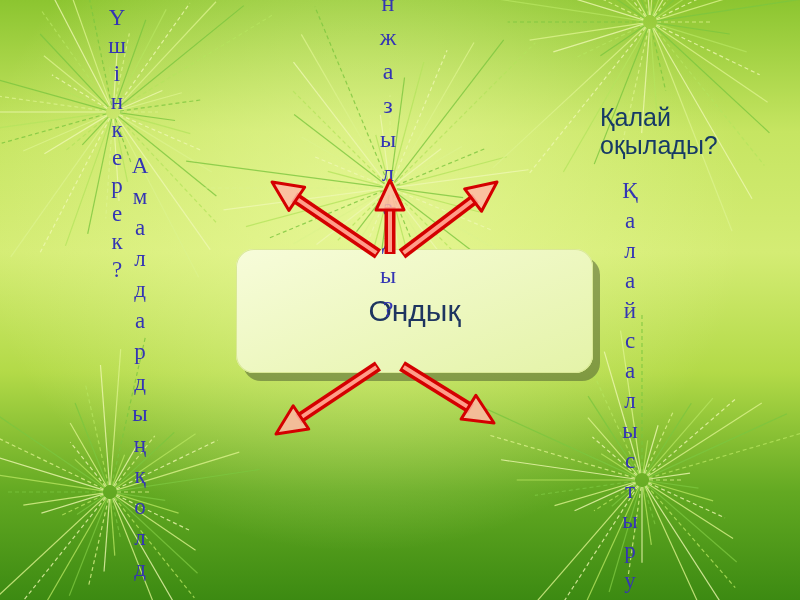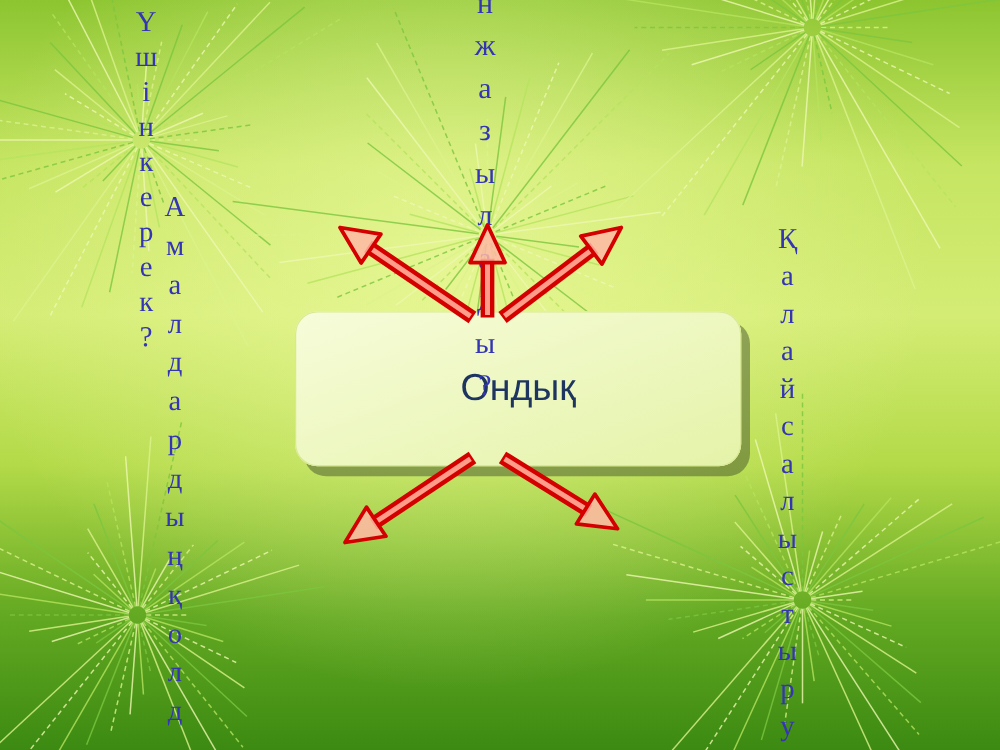--- a/index.html
+++ b/index.html
@@ -322,20 +322,24 @@
       <span class="vletter">а</span>
       <span class="vletter">л</span>
       <span class="vletter">ы</span>
       <span class="vletter">с</span>
       <span class="vletter">т</span>
       <span class="vletter">ы</span>
       <span class="vletter">р</span>
       <span class="vletter">у</span>
     </div>
 
+  <div id="top-right-label">
+    <div>Қалай</div>
+    <div>оқылады?</div>
+  </div>
 
   <svg id="arrows" class="layer" width="800" height="600">
       <line x1="390" y1="254" x2="390" y2="207" stroke="#d40000" stroke-width="11"></line>
       <line x1="390" y1="252" x2="390" y2="210" stroke="#ff9d8a" stroke-width="4"></line>
       <polygon points="390,180 404,210 376,210" fill="#ffb8a4" fill-opacity="0.85" stroke="#d40000" stroke-width="3" stroke-linejoin="round"></polygon>
       <line x1="378" y1="254" x2="294.33485066442563" y2="197.1708419607419" stroke="#d40000" stroke-width="11"></line>
       <line x1="376.34556661744995" y1="252.87623392883393" x2="296.8165007382507" y2="198.85649106749102" stroke="#ff9d8a" stroke-width="4"></line>
       <polygon points="272,182 304.68286323641314,187.2754573896407 288.9501382400882,210.43752474534134" fill="#ffb8a4" fill-opacity="0.85" stroke="#d40000" stroke-width="3" stroke-linejoin="round"></polygon>
       <line x1="402" y1="254" x2="475.48181622228066" y2="198.30851823153463" stroke="#d40000" stroke-width="11"></line>
       <line x1="403.59393953909034" y1="252.79196161247893" x2="473.0909069136452" y2="200.12057581281627" stroke="#ff9d8a" stroke-width="4"></line>

